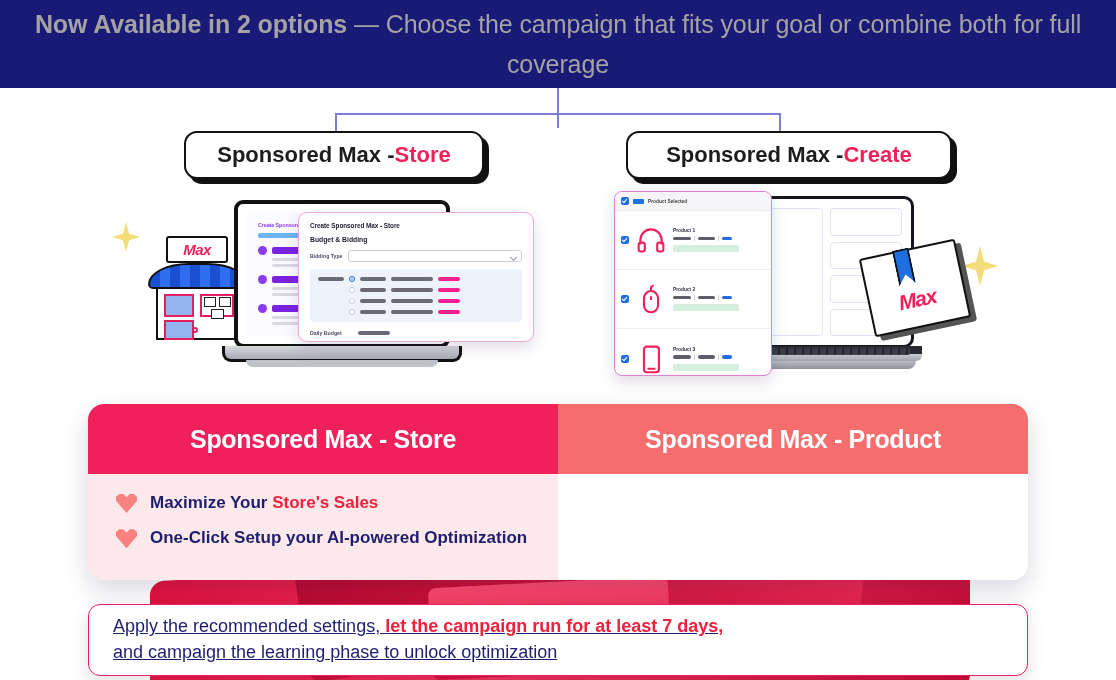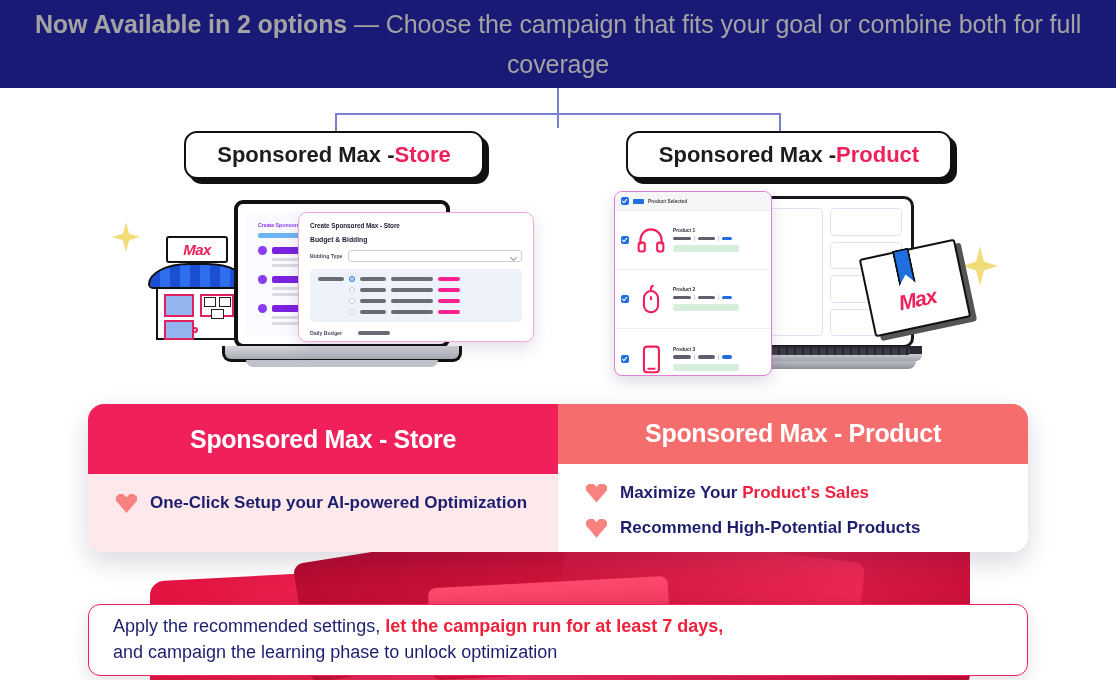--- a/index.html
+++ b/index.html
@@ -145,21 +145,21 @@
   .ps-green { margin-top:4px; width: 72%; height: 7px; background:#d6efdc; border-radius:2px; }
 
   
   .maxcard { position: absolute; left: 866px; top: 62px; width: 98px; height: 80px; transform: rotate(-12deg); }
   .maxcard-bg { position:absolute; inset:0; background:#fff; border: 2.6px solid #111; border-radius:3px; box-shadow: 5px 5px 0 #555; }
   .maxcard-ribbon { position:absolute; left: 34px; top: -1px; width: 17px; height: 36px; background:#1f6fe0; border:2.2px solid #111; clip-path: polygon(0 0,100% 0,100% 100%,50% 72%,0 100%); }
   .maxcard-txt { position:absolute; left: 0; right: 0; top: 40px; text-align:center; color:#f0215a; font-size: 21px; font-weight: 800; font-style: italic; letter-spacing:-1px; }
 
   
   .cmp {
-    position: absolute; left: 88px; top: 404px; width: 940px; height: 148px; z-index: 7;
+    position: absolute; left: 88px; top: 404px; width: 940px; height: 176px; z-index: 7;
     background:#fff; border-radius: 16px; overflow: hidden;
     box-shadow: 0 10px 26px rgba(20,20,60,.16);
     display: flex;
   }
   .cmp-col { flex: 1; display: flex; flex-direction: column; }
   .cmp-col.left { background: #fde8ec; }
   .cmp-col.right { background: #ffffff; }
   .cmp-head { height: 70px; display:flex; align-items:center; justify-content:center; color:#fff; font-size: 25px; font-weight: 800; letter-spacing:-0.3px; }
   .cmp-head.left { background:#f0215a; }
   .cmp-head.right { background:#f56d6d; }
@@ -172,21 +172,21 @@
 
   
   .protip {
     position: absolute; left: 88px; top: 604px; width: 940px; height: 72px; z-index: 8;
     background:#fff; border: 1.6px solid #f0215a; border-radius: 12px; overflow:hidden; display:flex;
     box-shadow: 0 6px 18px rgba(20,20,60,.12);
   }
   .protip-badge { width: 190px; background:#1526c4; display:flex; align-items:center; justify-content:center;
     color:#fff; font-size: 29px; font-weight: 800; letter-spacing:-0.4px; }
   .protip-body { flex:1; display:flex; flex-direction:column; justify-content:center; padding: 0 24px; }
-  .protip-line { font-size: 18px; color:#1e1e6e; line-height: 1.42; font-weight: 500; }
+  .protip-line { font-size: 18px; color:#1e1e6e; line-height: 1.42; font-weight: 500; text-decoration: underline; }
   .protip-line .hot { color:#f0213c; font-weight: 800; }
 </style>
 </head>
 <body>
 
 <div id="stage">
 
   <div class="bg-red-wrap">
     <div class="bg-red-a"></div>
       <div class="bg-red-b"></div>
@@ -204,21 +204,21 @@
   <div class="conn conn-h"></div>
   <div class="conn conn-v-left"></div>
   <div class="conn conn-v-right"></div>
 
   <div class="pill pill-store">
     <span>Sponsored Max - </span>
       <span class="accent">Store</span>
   </div>
   <div class="pill pill-product">
     <span>Sponsored Max - </span>
-      <span class="accent">Product</span>
+      <span class="accent">Create</span>
   </div>
 
   <div class="illo">
 
     <div class="sparkle spark4" style="left:112px;top:36px;width:28px;height:30px;"></div>
     <div class="sparkle spark4" style="left:250px;top:140px;width:16px;height:17px;"></div>
     <div class="sparkle spark4" style="left:822px;top:82px;width:26px;height:28px;"></div>
     <div class="sparkle spark4" style="left:962px;top:60px;width:36px;height:40px;"></div>
 
     <div class="store">
@@ -408,37 +408,31 @@
 
   </div>
 
   <div class="cmp">
 
     <div class="cmp-col left">
       <div class="cmp-head left">Sponsored Max - Store</div>
       <div class="cmp-body">
         <div class="cmp-item">
           <div class="heart"></div>
+          <div class="cmp-txt"><span>Maximize Your </span><span class="hot">Store's Sales</span></div>
+        </div>
+        <div class="cmp-item">
+          <div class="heart"></div>
           <div class="cmp-txt"><span>One-Click Setup your AI-powered Optimization</span></div>
         </div>
       </div>
     </div>
 
     <div class="cmp-col right">
       <div class="cmp-head right">Sponsored Max - Product</div>
-      <div class="cmp-body">
-        <div class="cmp-item">
-          <div class="heart"></div>
-          <div class="cmp-txt"><span>Maximize Your </span><span class="hot">Product's Sales</span></div>
-        </div>
-        <div class="cmp-item">
-          <div class="heart"></div>
-          <div class="cmp-txt"><span>Recommend High-Potential Products</span></div>
-        </div>
-      </div>
     </div>
 
   </div>
 
   <div class="protip">
     <div class="protip-body">
       <div class="protip-line">
         <span>Apply the recommended settings, </span><span class="hot">let the campaign run for at least 7 days,</span>
       </div>
       <div class="protip-line">and campaign the learning phase to unlock optimization</div>

